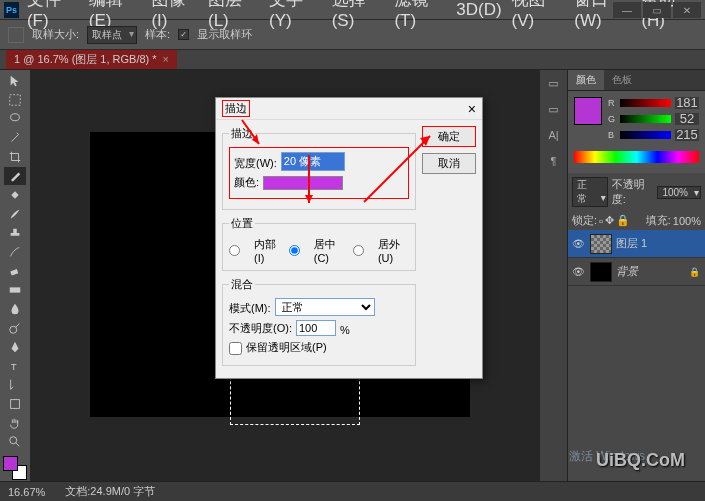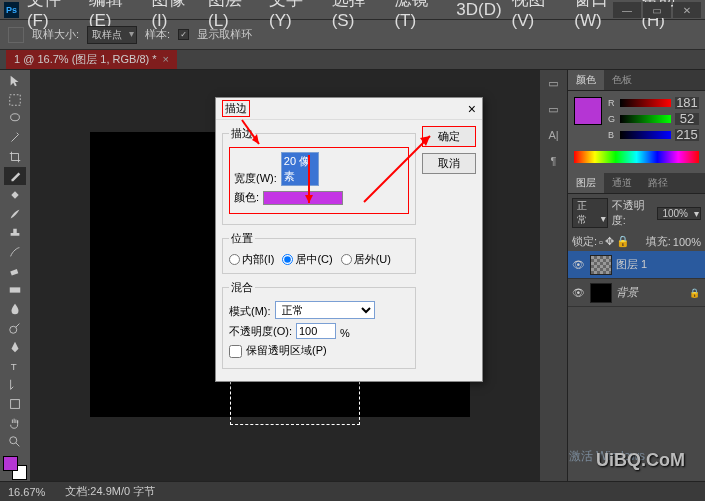--- a/index.html
+++ b/index.html
@@ -63,25 +63,25 @@
 .dlg-body{display:flex;padding:6px}
 .dlg-left{flex:1}
 .dlg-right{width:60px;display:flex;flex-direction:column;gap:6px;padding-left:6px}
 .dlg-btn{border:1px solid #888;background:#e8e8e8;text-align:center;padding:2px 0;font-size:11px}
 .dlg-btn.ok{border:1px solid red}
 fieldset{border:1px solid #ccc;padding:6px;margin-bottom:6px}
 .fs-red{border:1px solid red;padding:4px;margin-bottom:4px}
 legend{font-size:11px;padding:0 2px}
 .frow{display:flex;align-items:flex-end;margin-bottom:4px;gap:4px}
 .frow label{font-size:11px}
-.frow .inp{border:1px solid #7a9fd4;background:#fff;padding:1px 2px;width:38px;font-size:11px}
+.frow .inp{border:1px solid #7a9fd4;background:#fff;padding:1px 2px;width:64px;font-size:11px}
 .frow .inp.sel-blue{background:#3a74d4;color:#fff}
 .color-box{width:80px;height:14px;background:#c435e4;border:1px solid #888}
 .radios{display:flex;gap:8px}
-.radios label{display:flex;align-items:center;gap:2px;font-size:11px}
+.radios label{display:flex;align-items:center;gap:14px;font-size:11px}
 .radios input[type=radio]{width:11px;height:11px;margin:0}
 .arrow{position:absolute;pointer-events:none}
 .arrow.a1{left:237px;top:118px}
 .arrow.a2{left:304px;top:153px}
 .arrow.a3{left:360px;top:132px}
 .watermark{position:absolute;right:60px;bottom:36px;color:#7a8a9a;font-size:12px}
 .watermark2{position:absolute;right:20px;bottom:30px;color:#bbb;font-size:18px;font-weight:bold;text-shadow:1px 1px 2px #000}
 </style>
 </head>
 <body>
@@ -333,25 +333,20 @@
             <div class="val">52</div>
           </div>
         <div class="row">
             <span class="lbl">B</span>
             <div class="bar" style="background:linear-gradient(90deg,#000,#00f)"></div>
             <div class="val">215</div>
           </div>
       </div>
       <div class="spectrum"></div>
     </div>
-    <div class="panel-tabs">
-      <span class="active">图层</span>
-      <span>通道</span>
-      <span>路径</span>
-    </div>
     <div class="layer-panel">
       <div class="layer-opts">
         <div class="sel2">正常</div>
         <span>不透明度:</span>
         <div class="sel2">100%</div>
       </div>
       <div class="lock-row">
         <span>锁定:</span>
         <span>▫</span>
         <span>✥</span>

